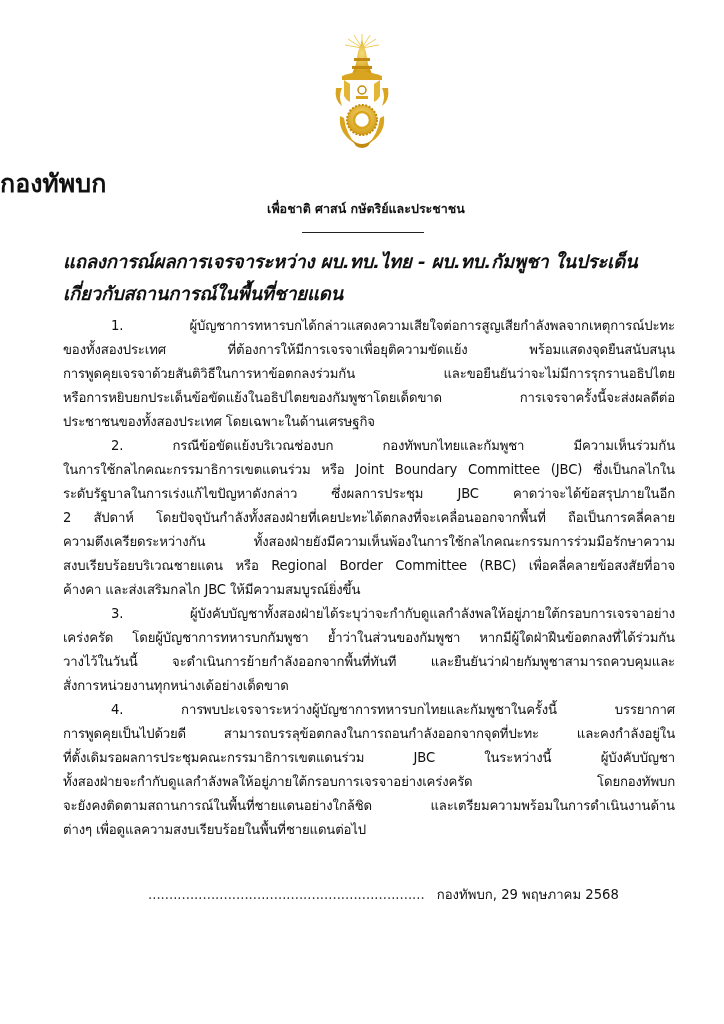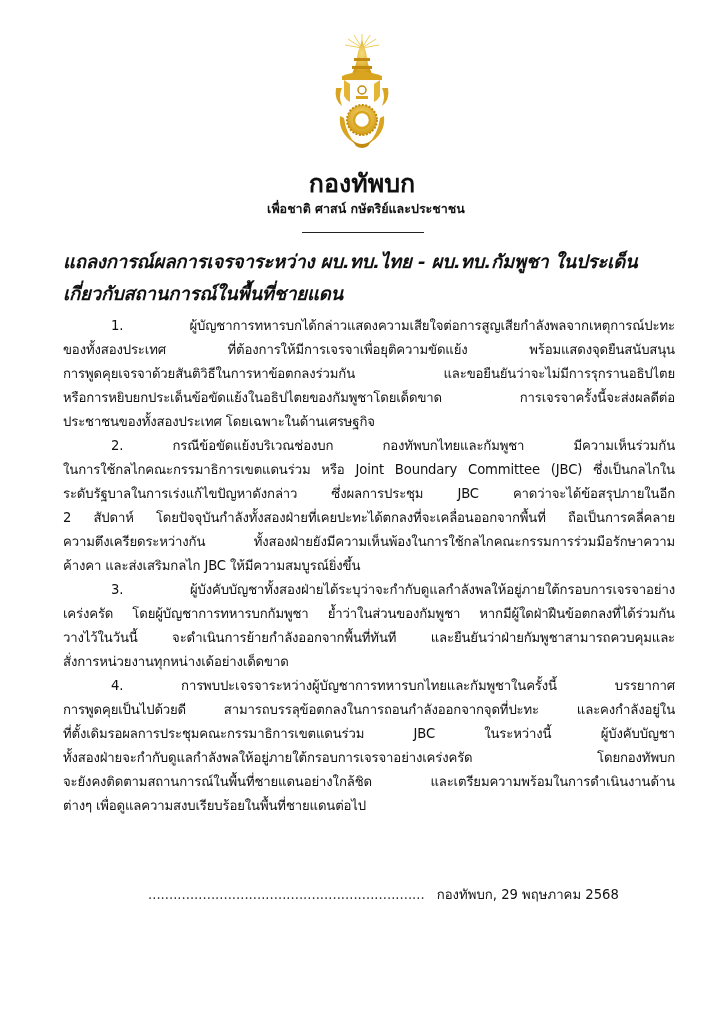--- a/index.html
+++ b/index.html
@@ -24,21 +24,21 @@
       position: absolute;
       left: 316px;
       top: 30px;
       width: 92px;
       height: 120px;
     }
     .org-name {
       position: absolute;
       left: 0; right: 0;
       top: 163px;
-      text-align: center;
+      text-align: left;
       font-size: 25px;
       font-weight: bold;
       letter-spacing: 0px;
     }
     .motto {
       position: absolute;
       left: 0; right: 0;
       top: 199px;
       text-align: center;
       font-size: 12.5px;
@@ -160,20 +160,21 @@
       <div class="line justify">หรือการหยิบยกประเด็นข้อขัดแย้งในอธิปไตยของกัมพูชาโดยเด็ดขาด การเจรจาครั้งนี้จะส่งผลดีต่อ</div>
       <div class="line">ประชาชนของทั้งสองประเทศ โดยเฉพาะในด้านเศรษฐกิจ</div>
     </div>
 
     <div>
       <div class="line indent justify">2. กรณีข้อขัดแย้งบริเวณช่องบก กองทัพบกไทยและกัมพูชา มีความเห็นร่วมกัน</div>
       <div class="line justify">ในการใช้กลไกคณะกรรมาธิการเขตแดนร่วม หรือ Joint Boundary Committee (JBC) ซึ่งเป็นกลไกใน</div>
       <div class="line justify">ระดับรัฐบาลในการเร่งแก้ไขปัญหาดังกล่าว ซึ่งผลการประชุม JBC คาดว่าจะได้ข้อสรุปภายในอีก</div>
       <div class="line justify">2 สัปดาห์ โดยปัจจุบันกำลังทั้งสองฝ่ายที่เคยปะทะได้ตกลงที่จะเคลื่อนออกจากพื้นที่ ถือเป็นการคลี่คลาย</div>
       <div class="line justify">ความตึงเครียดระหว่างกัน ทั้งสองฝ่ายยังมีความเห็นพ้องในการใช้กลไกคณะกรรมการร่วมมือรักษาความ</div>
+      <div class="line justify">สงบเรียบร้อยบริเวณชายแดน หรือ Regional Border Committee (RBC) เพื่อคลี่คลายข้อสงสัยที่อาจ</div>
       <div class="line">ค้างคา และส่งเสริมกลไก JBC ให้มีความสมบูรณ์ยิ่งขึ้น</div>
     </div>
 
     <div>
       <div class="line indent justify">3. ผู้บังคับบัญชาทั้งสองฝ่ายได้ระบุว่าจะกำกับดูแลกำลังพลให้อยู่ภายใต้กรอบการเจรจาอย่าง</div>
       <div class="line justify">เคร่งครัด โดยผู้บัญชาการทหารบกกัมพูชา ย้ำว่าในส่วนของกัมพูชา หากมีผู้ใดฝ่าฝืนข้อตกลงที่ได้ร่วมกัน</div>
       <div class="line justify">วางไว้ในวันนี้ จะดำเนินการย้ายกำลังออกจากพื้นที่ทันที และยืนยันว่าฝ่ายกัมพูชาสามารถควบคุมและ</div>
       <div class="line">สั่งการหน่วยงานทุกหน่างเด้อย่างเด็ดขาด</div>
     </div>
 

